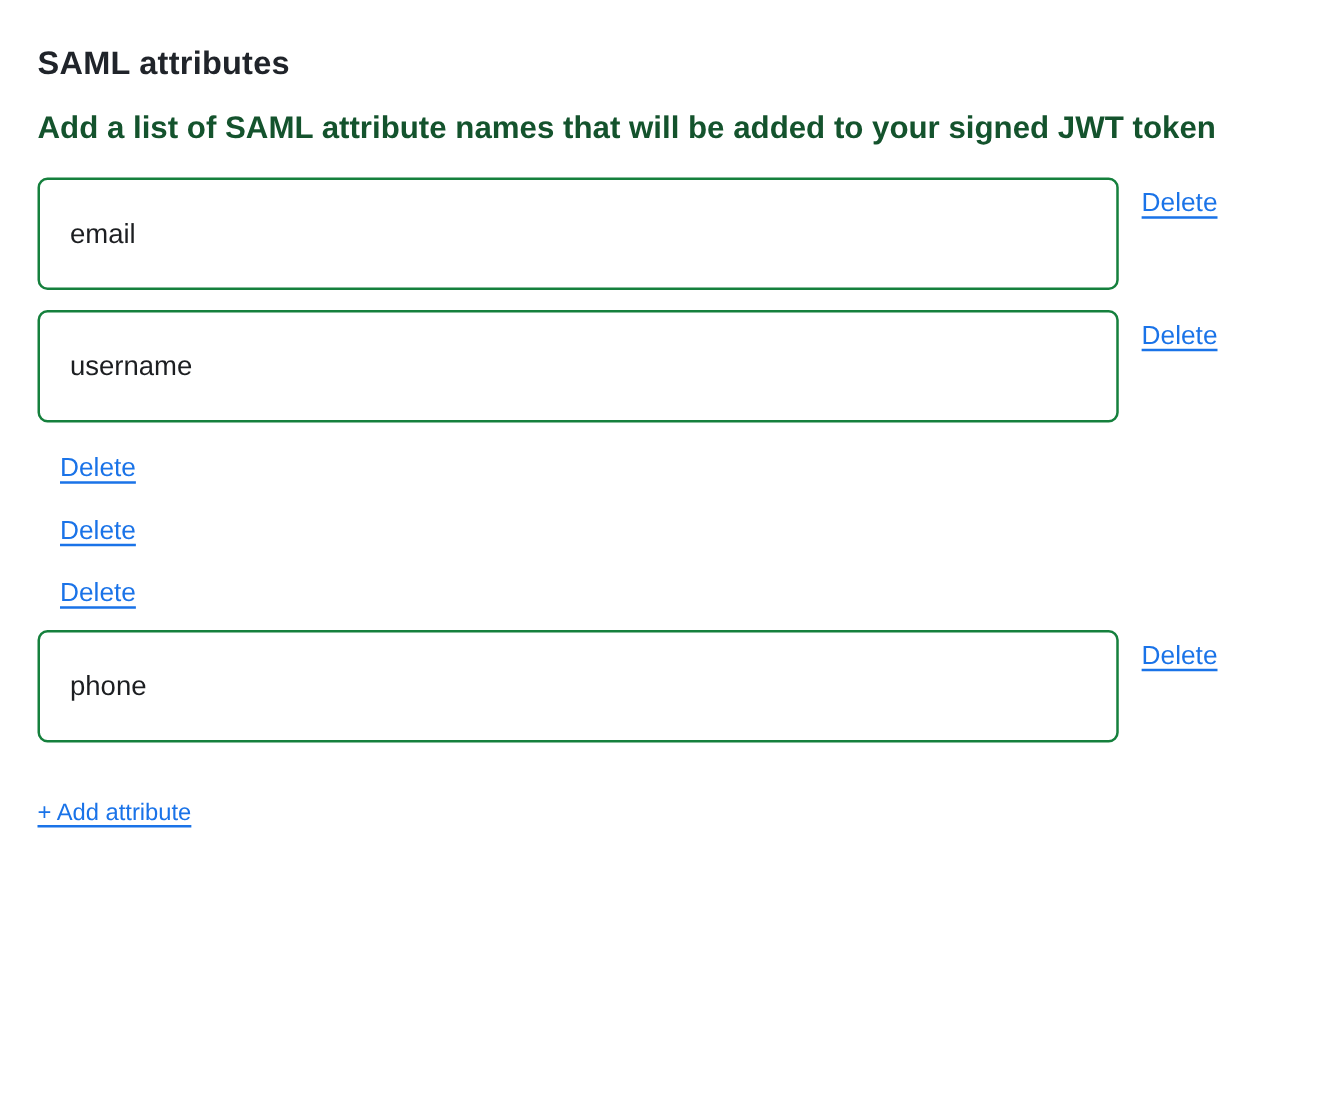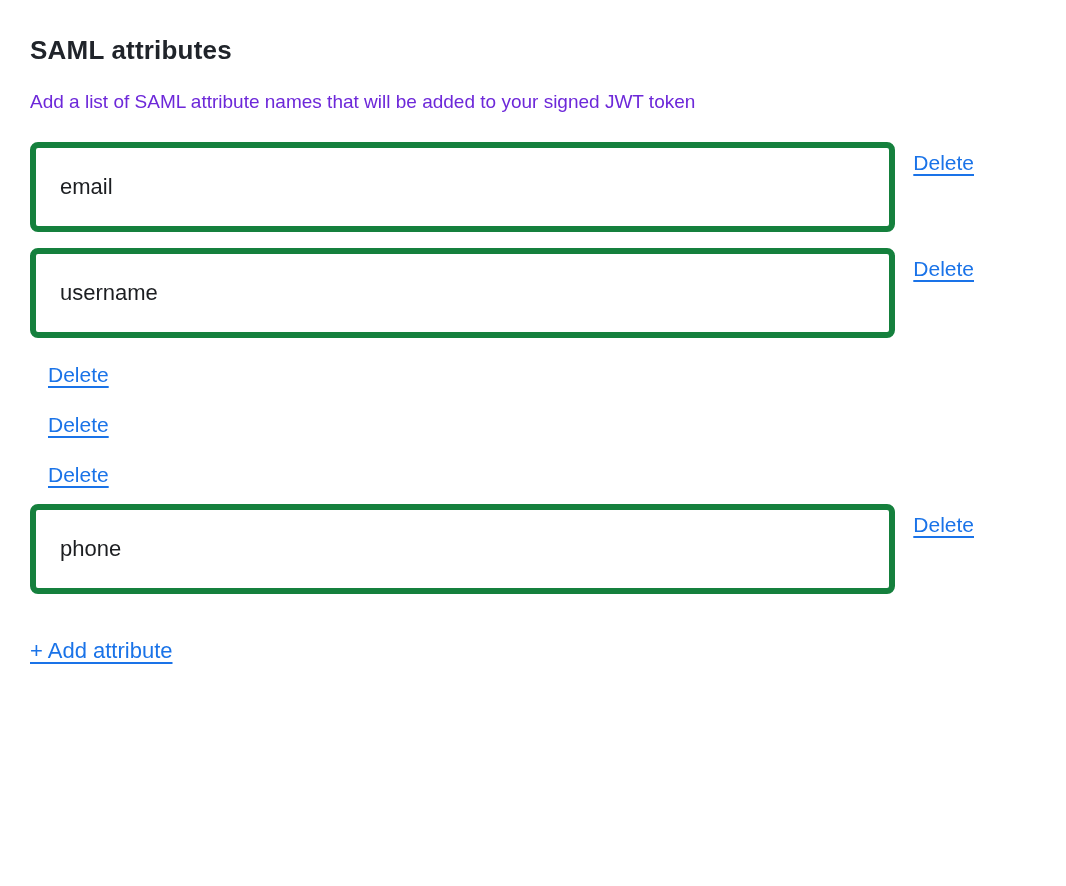--- a/index.html
+++ b/index.html
@@ -18,37 +18,37 @@
   .section-title {
     margin: 0;
     font-size: 26px;
     line-height: 32px;
     font-weight: 700;
     color: #20242a;
     letter-spacing: 0.2px;
   }
   .section-description {
     margin: 15px 0 0 0;
-    font-size: 19px;
+    font-size: 25px;
     line-height: 42px;
-    font-weight: 400;
-    color: #6d28d9;
+    font-weight: 700;
+    color: #14532d;
   }
   .attribute-list {
     margin-top: 19px;
   }
   .attribute-row {
     display: flex;
     align-items: flex-start;
     margin-bottom: 16px;
   }
   .attr-input {
     width: 890px;
     height: 90px;
-    border: 6px solid #15803d;
+    border: 2px solid #15803d;
     border-radius: 8px;
     background: #ffffff;
     padding: 0 24px;
     font-family: "Liberation Sans", sans-serif;
     font-size: 22px;
     color: #1c1e21;
     outline: none;
   }
   .link {
     color: #1a73e8;
@@ -60,21 +60,21 @@
   .delete-link {
     display: inline-block;
     margin: 8px 4px 0 18px;
     font-size: 21px;
     line-height: 26px;
     white-space: nowrap;
   }
   .add-attribute-link {
     display: inline-block;
     margin-top: 27px;
-    font-size: 22px;
+    font-size: 19px;
     line-height: 27px;
   }
 </style>
 </head>
 <body>
 
 <div class="page">
 
   <h2 class="section-title">SAML attributes</h2>
 

